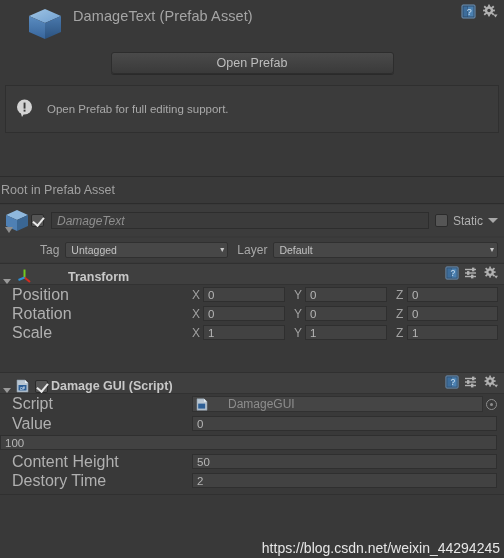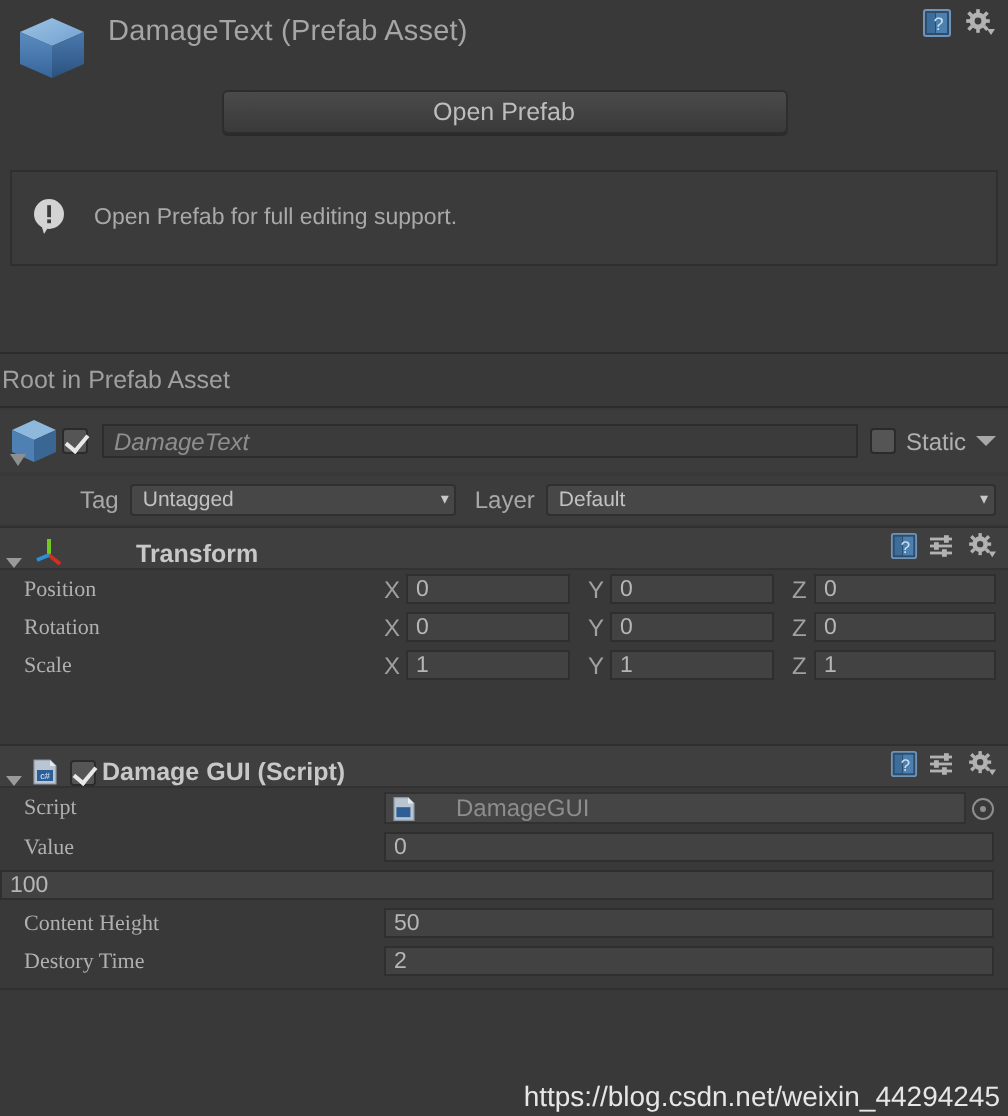--- a/index.html
+++ b/index.html
@@ -12,36 +12,37 @@
     overflow: hidden;
     -webkit-font-smoothing: antialiased;
   }
   #app { width: 504px; height: 558px; position: relative; background: #393939; }
 
   
   .asset-header {
     height: 45px; background: #393939;
     display: flex; align-items: flex-start; padding: 6px 6px 0 6px;
     position: relative;
+    margin-left: 19px;
   }
   .cube-big { width: 38px; height: 38px; position: relative; flex: none; margin-left: 1px; }
   .cube-big svg { display:block; }
   .asset-title {
     margin-left: 9px; margin-top: 2px;
     font-size: 14.5px; color: #a5a5a5; letter-spacing: .1px;
     white-space: nowrap;
   }
   .hdr-icons { position: absolute; right: 6px; top: 4px; display: flex; align-items: center; gap: 6px; }
 
   
   .icon { display: inline-block; line-height: 0; }
   .help-icon svg, .gear-icon svg, .preset-icon svg { display: block; }
 
   
-  .prefab-btn-wrap { height: 36px; display: flex; align-items: flex-start; justify-content: center; }
+  .prefab-btn-wrap { height: 36px; display: flex; align-items: center; justify-content: center; }
   .btn {
     background: linear-gradient(#4a4a4a, #3a3a3a);
     border: 1px solid #2d2d2d;
     border-radius: 3px;
     color: #bdbdbd;
     font-size: 12.5px;
     height: 22px;
     display: flex; align-items: center; justify-content: center;
     box-shadow: 0 1px 0 rgba(0,0,0,.25);
   }
@@ -133,21 +134,21 @@
     width: 0; height: 0;
     border-left: 4.5px solid transparent; border-right: 4.5px solid transparent;
     border-top: 5px solid #9a9a9a;
   }
   .comp-title { font-size: 12.5px; font-weight: bold; color: #c8c8c8; }
   .comp-icons { position: absolute; right: 5px; top: 2px; display: flex; align-items: center; gap: 5px; }
 
   
   .prop-body { background: #393939; }
   .prop-row { height: 19px; display: flex; align-items: center; }
-  .prop-label { width: 192px; flex: none; padding-left: 12px; font-size: 11px; color: #b0b0b0; font-family: Liberation Serif, serif; }
+  .prop-label { width: 192px; flex: none; padding-left: 12px; font-size: 16px; color: #b0b0b0; }
   .field {
     height: 15px; background: #424242; border: 1px solid #2f2f2f;
     display: flex; align-items: center; padding-left: 4px;
     font-size: 11.5px; color: #b6b6b6;
   }
   .axis-lbl { width: 11px; flex:none; font-size: 12px; color: #a0a0a0; }
   .vec3 { display: flex; flex: 1; align-items: center; padding-right: 6px; gap: 0; }
   .vec3 .seg { display: flex; align-items: center; flex: 1; }
   .vec3 .field { flex: 1; margin-right: 9px; }
   .vec3 .seg:last-child .field { margin-right: 0; }

